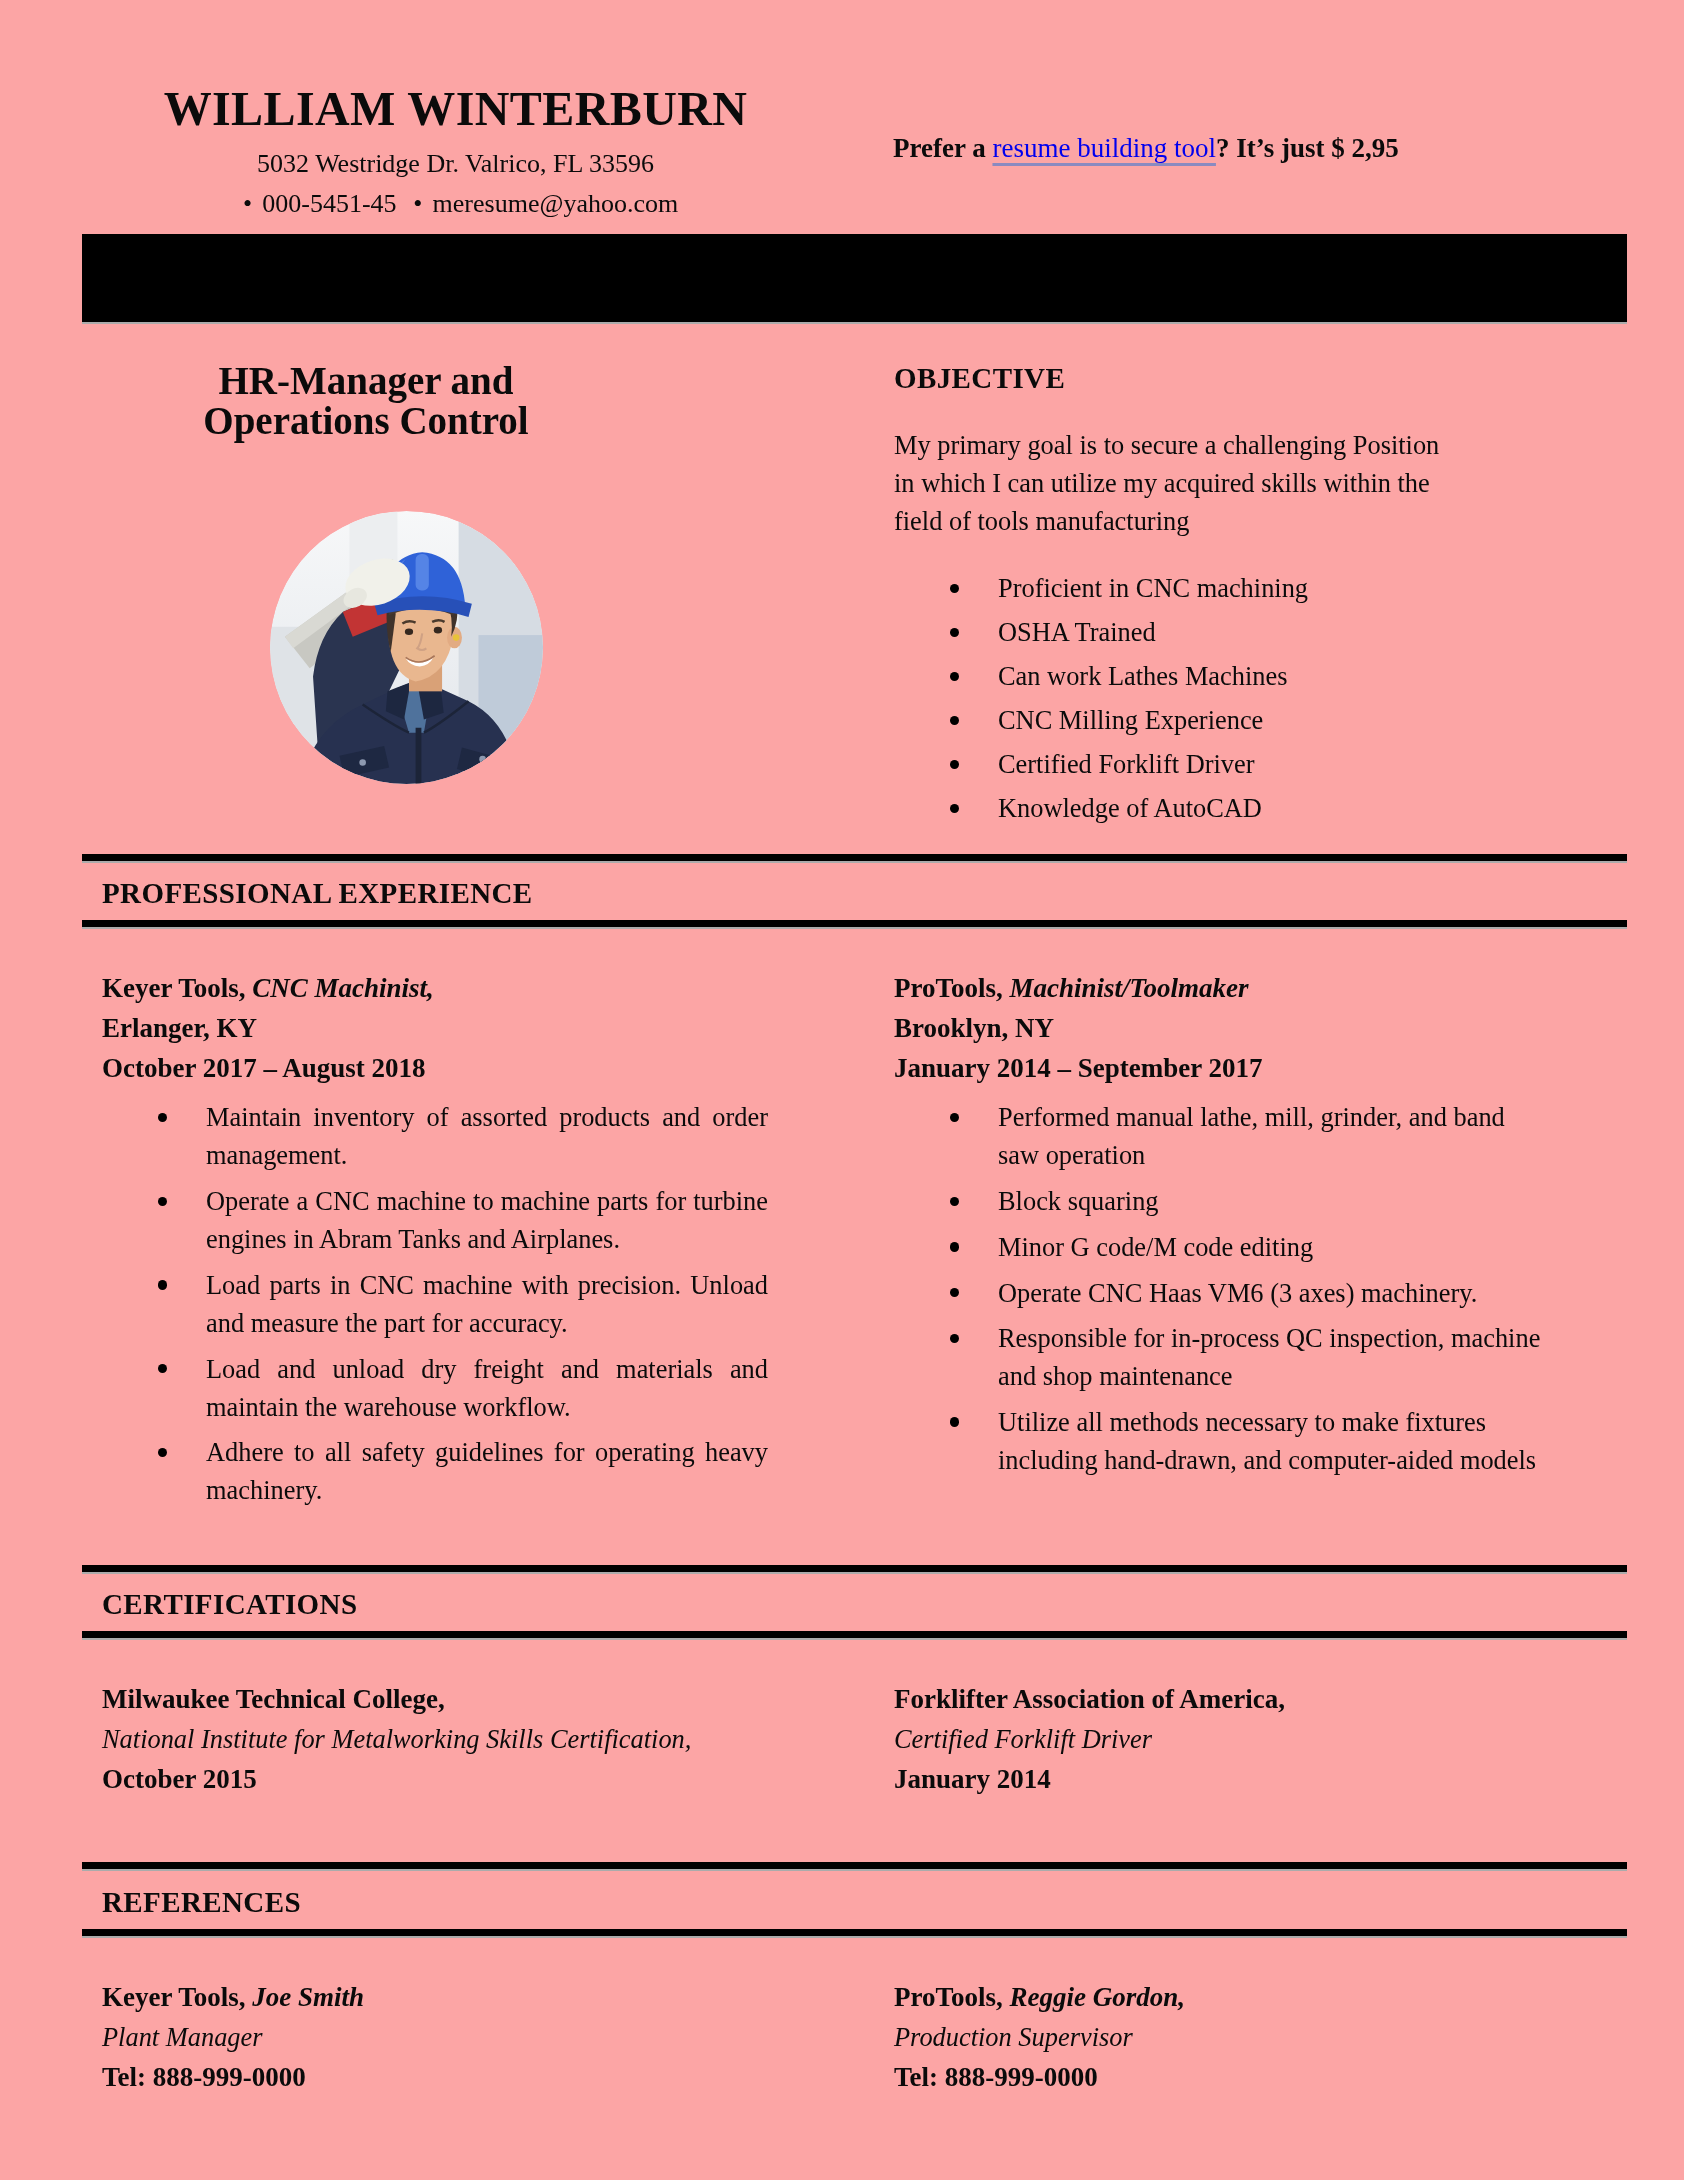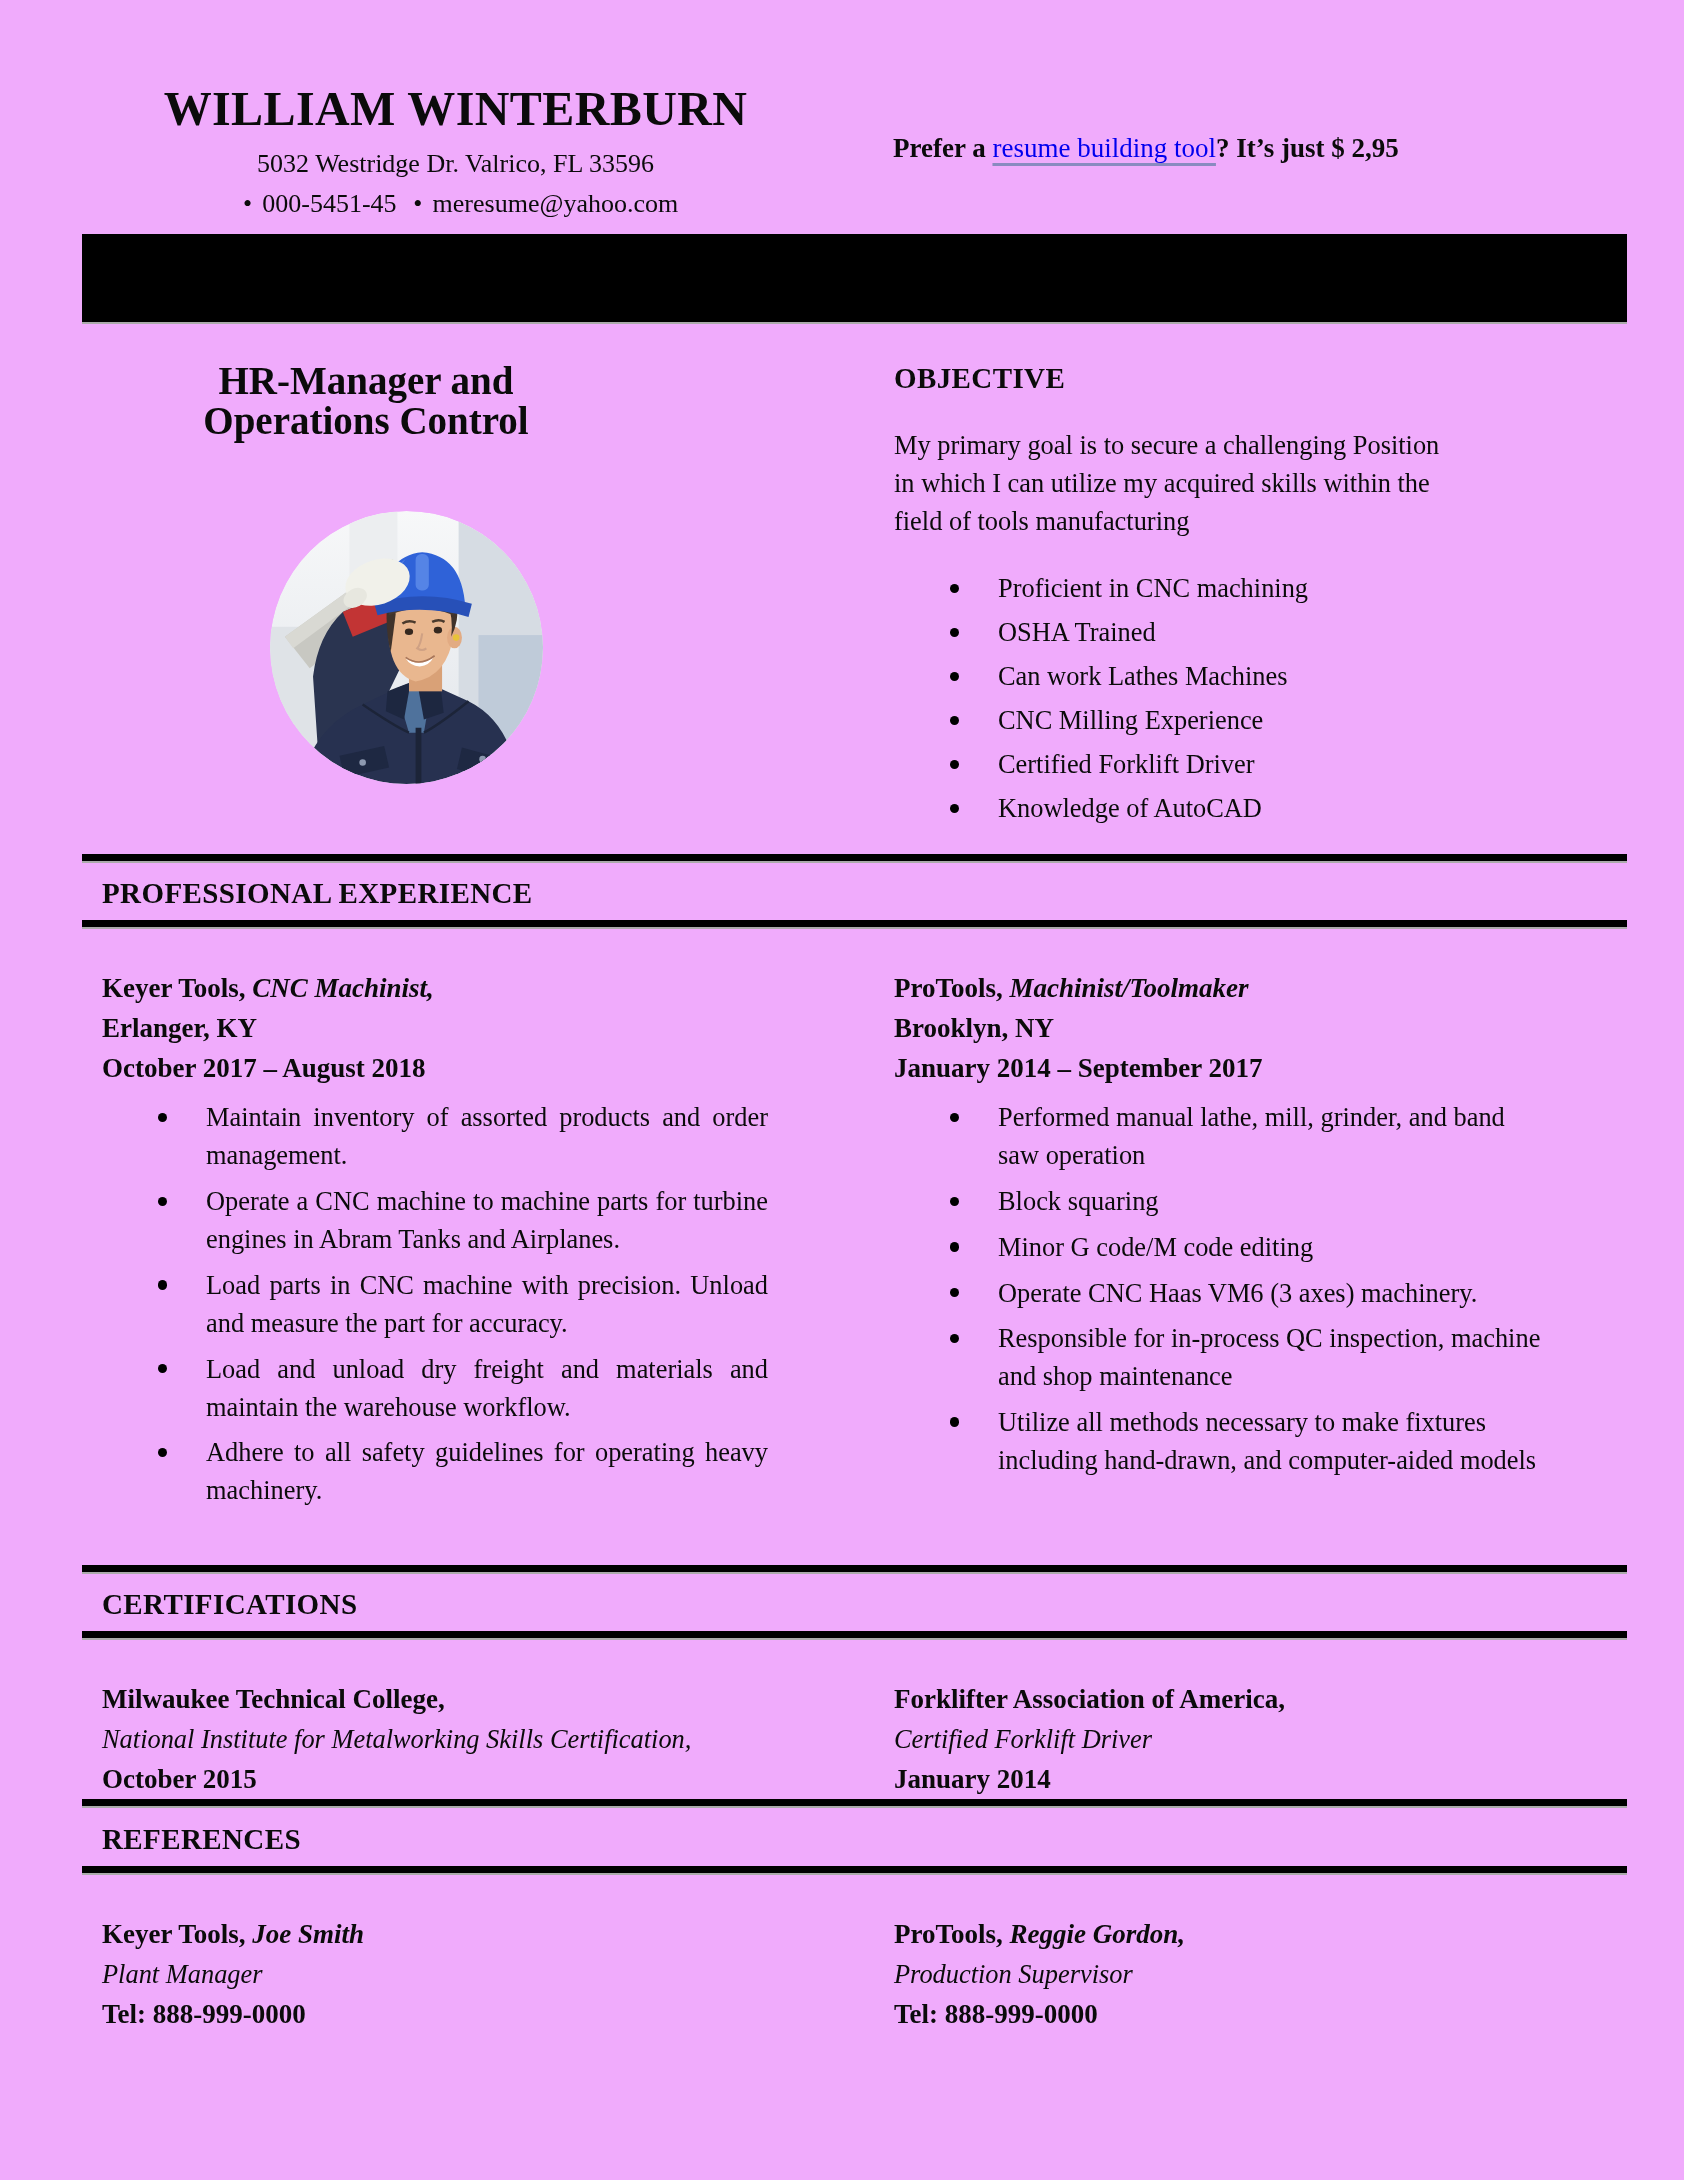--- a/index.html
+++ b/index.html
@@ -1,21 +1,21 @@
 <!DOCTYPE html>
 <html style="font-size:13.6px"><head>
 <meta charset="utf-8">
 <style>
   html,body { margin:0; padding:0; }
   body {
     width:1685px; height:2181px; background:#ffffff;
     font-family:"Liberation Serif", serif; color:#0b0b0b;
     -webkit-font-smoothing:antialiased;
   }
-  .page { position:relative; width:1685px; height:2181px; overflow:hidden; background:#f0abfc; }
+  .page { position:relative; width:1685px; height:2181px; overflow:hidden; background:#fca5a5; }
 
   
   .top { position:relative; padding-top:82px; }
   .id-block { margin-left:102px; width:707px; text-align:center; }
   h1.name { margin:0 0 8.5px; font-size:48px; line-height:53px; font-weight:700; letter-spacing:0.4px; }
   .hline { font-size:26px; line-height:40px; }
   .sep { margin:0 10.2px; }
   .promo { position:absolute; left:893px; top:133px; font-size:27px; font-weight:700; white-space:nowrap; }
   .promo-link { color:#0000EE; font-weight:400; text-decoration:underline;
                 text-decoration-thickness:2.6px; text-underline-offset:6px; text-decoration-color:#8a8ac0; }
@@ -43,21 +43,21 @@
   .sec-band h2 { margin:0; padding:13.6px 0 10.2px 102px; font-size:29px; line-height:34px; font-weight:700; letter-spacing:0.4px; }
 
   
   .jobs { margin-top:39px; padding-bottom:48px; }
   .job-head { font-size:27px; line-height:40px; font-weight:700; margin-bottom:10.2px; }
   .job-head .role { font-style:italic; }
   .job-left .blist li { padding-right:41px; text-align:justify; margin-bottom:7.7px; }
   .job-right .blist li { padding-right:77px; margin-bottom:7.7px; }
 
   
-  .entries { margin-top:39px; }
+  .entries { margin-top:39px; padding-bottom:63px; }
   .entries.last { padding-bottom:0; }
   .entry .l1 { font-weight:700; font-size:27px; line-height:40px; }
   .entry .l2 { font-style:italic; font-size:26.4px; line-height:40px; }
   .entry .l3 { font-weight:700; font-size:27px; line-height:40px; }
   .person { font-style:italic; }
 </style>
 </head>
 <body>
 
 <div class="page">

